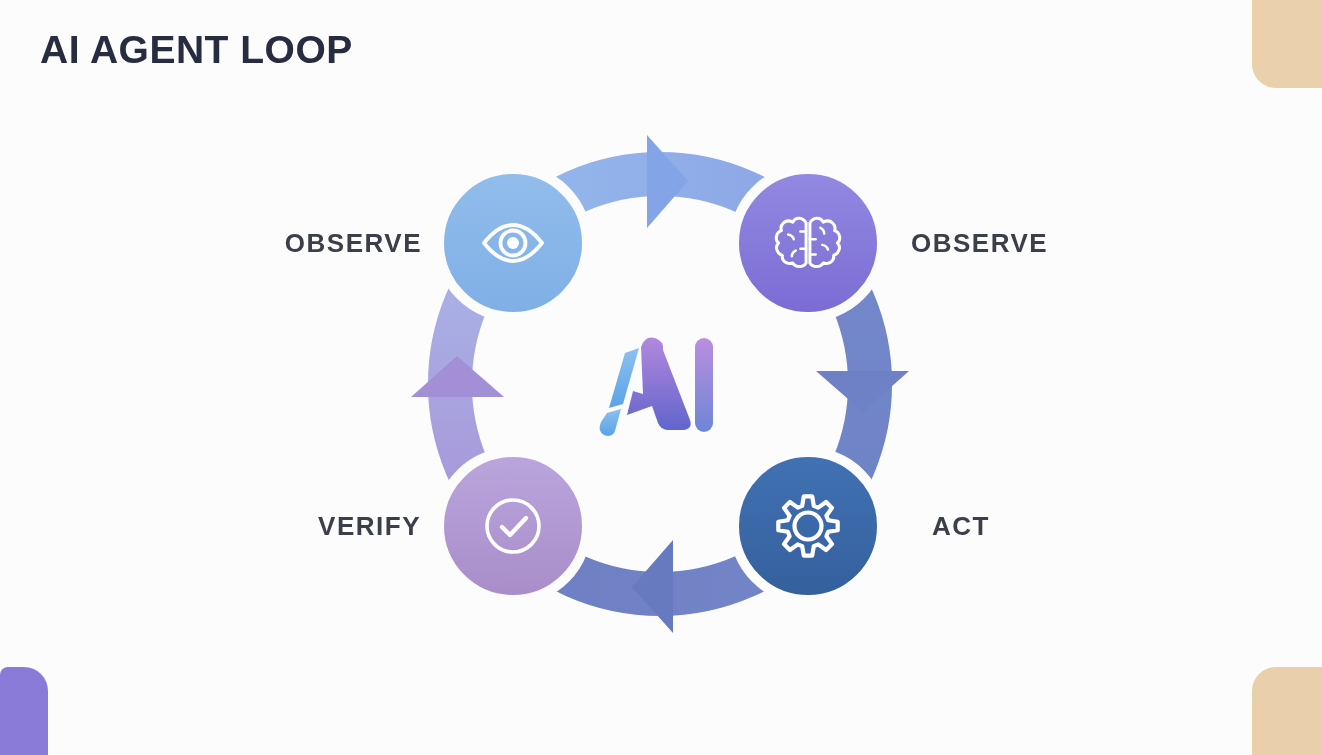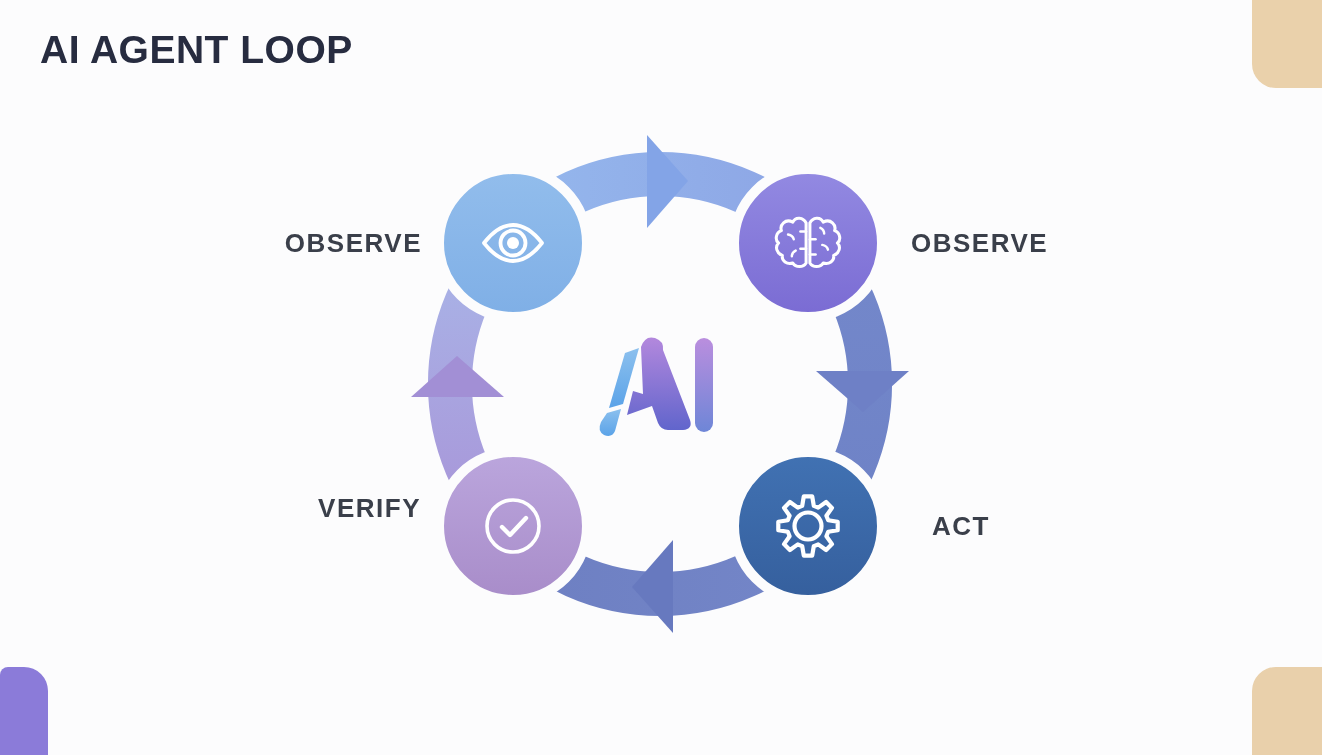--- a/index.html
+++ b/index.html
@@ -18,21 +18,21 @@
     color:#272c40;line-height:48px;margin:0;
   }
 
   .step-label{
     position:absolute;
     font-size:26px;font-weight:700;letter-spacing:1.5px;
     color:#3a3f4a;line-height:30px;white-space:nowrap;
   }
   .label-observe{right:900px;top:228px;text-align:right;}
   .label-decide{left:911px;top:228px;}
-  .label-verify{right:901px;top:493px;text-align:right;}
+  .label-verify{right:901px;top:511px;text-align:right;}
   .label-act{left:932px;top:511px;}
 
   .corner{position:absolute;}
   .corner-tr{left:1252px;top:0;width:70px;height:88px;background:#ead1ab;border-radius:0 0 0 24px;}
   .corner-br{left:1252px;top:667px;width:70px;height:88px;background:#e9d0ab;border-radius:24px 0 0 0;}
   .corner-bl{left:0;top:667px;width:48px;height:88px;background:#8b7bd9;border-radius:8px 24px 0 0;}
 
   .loop-svg{position:absolute;left:330px;top:110px;}
 </style>
 </head>

